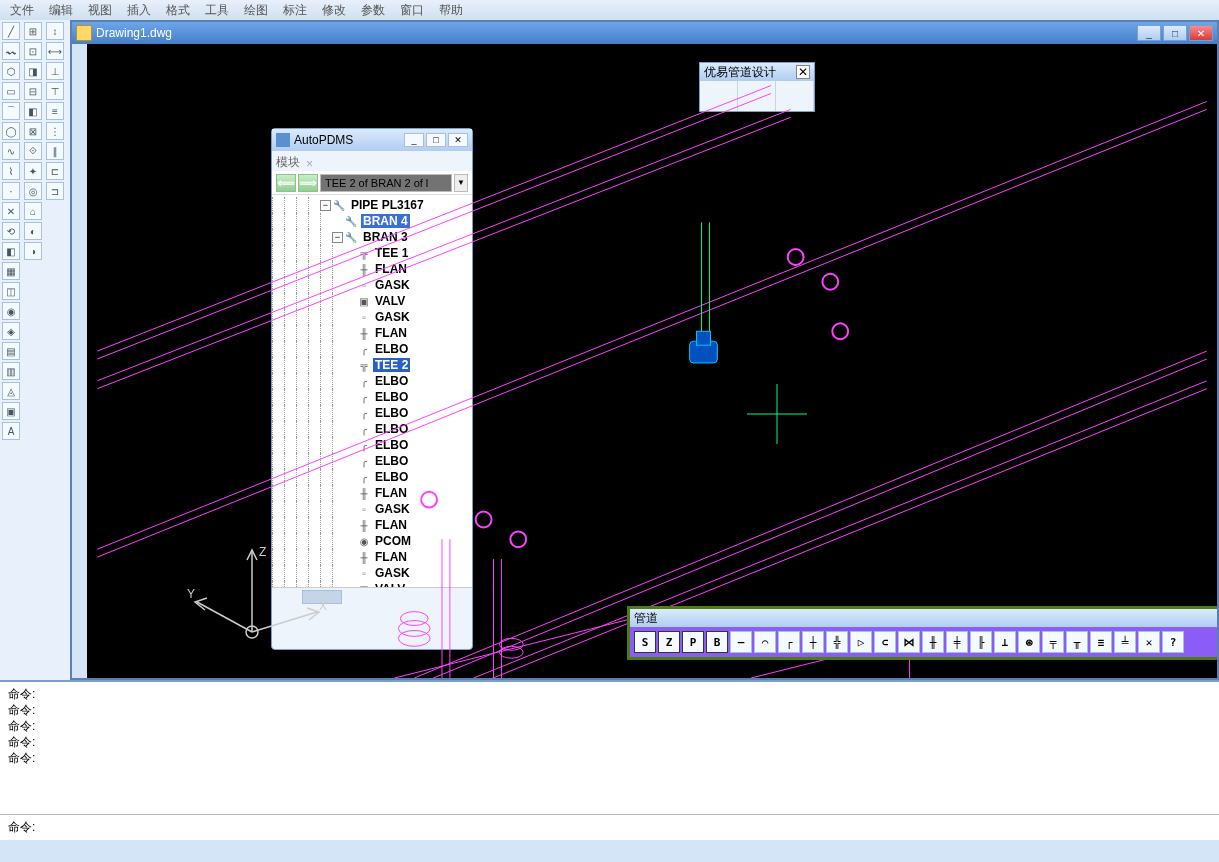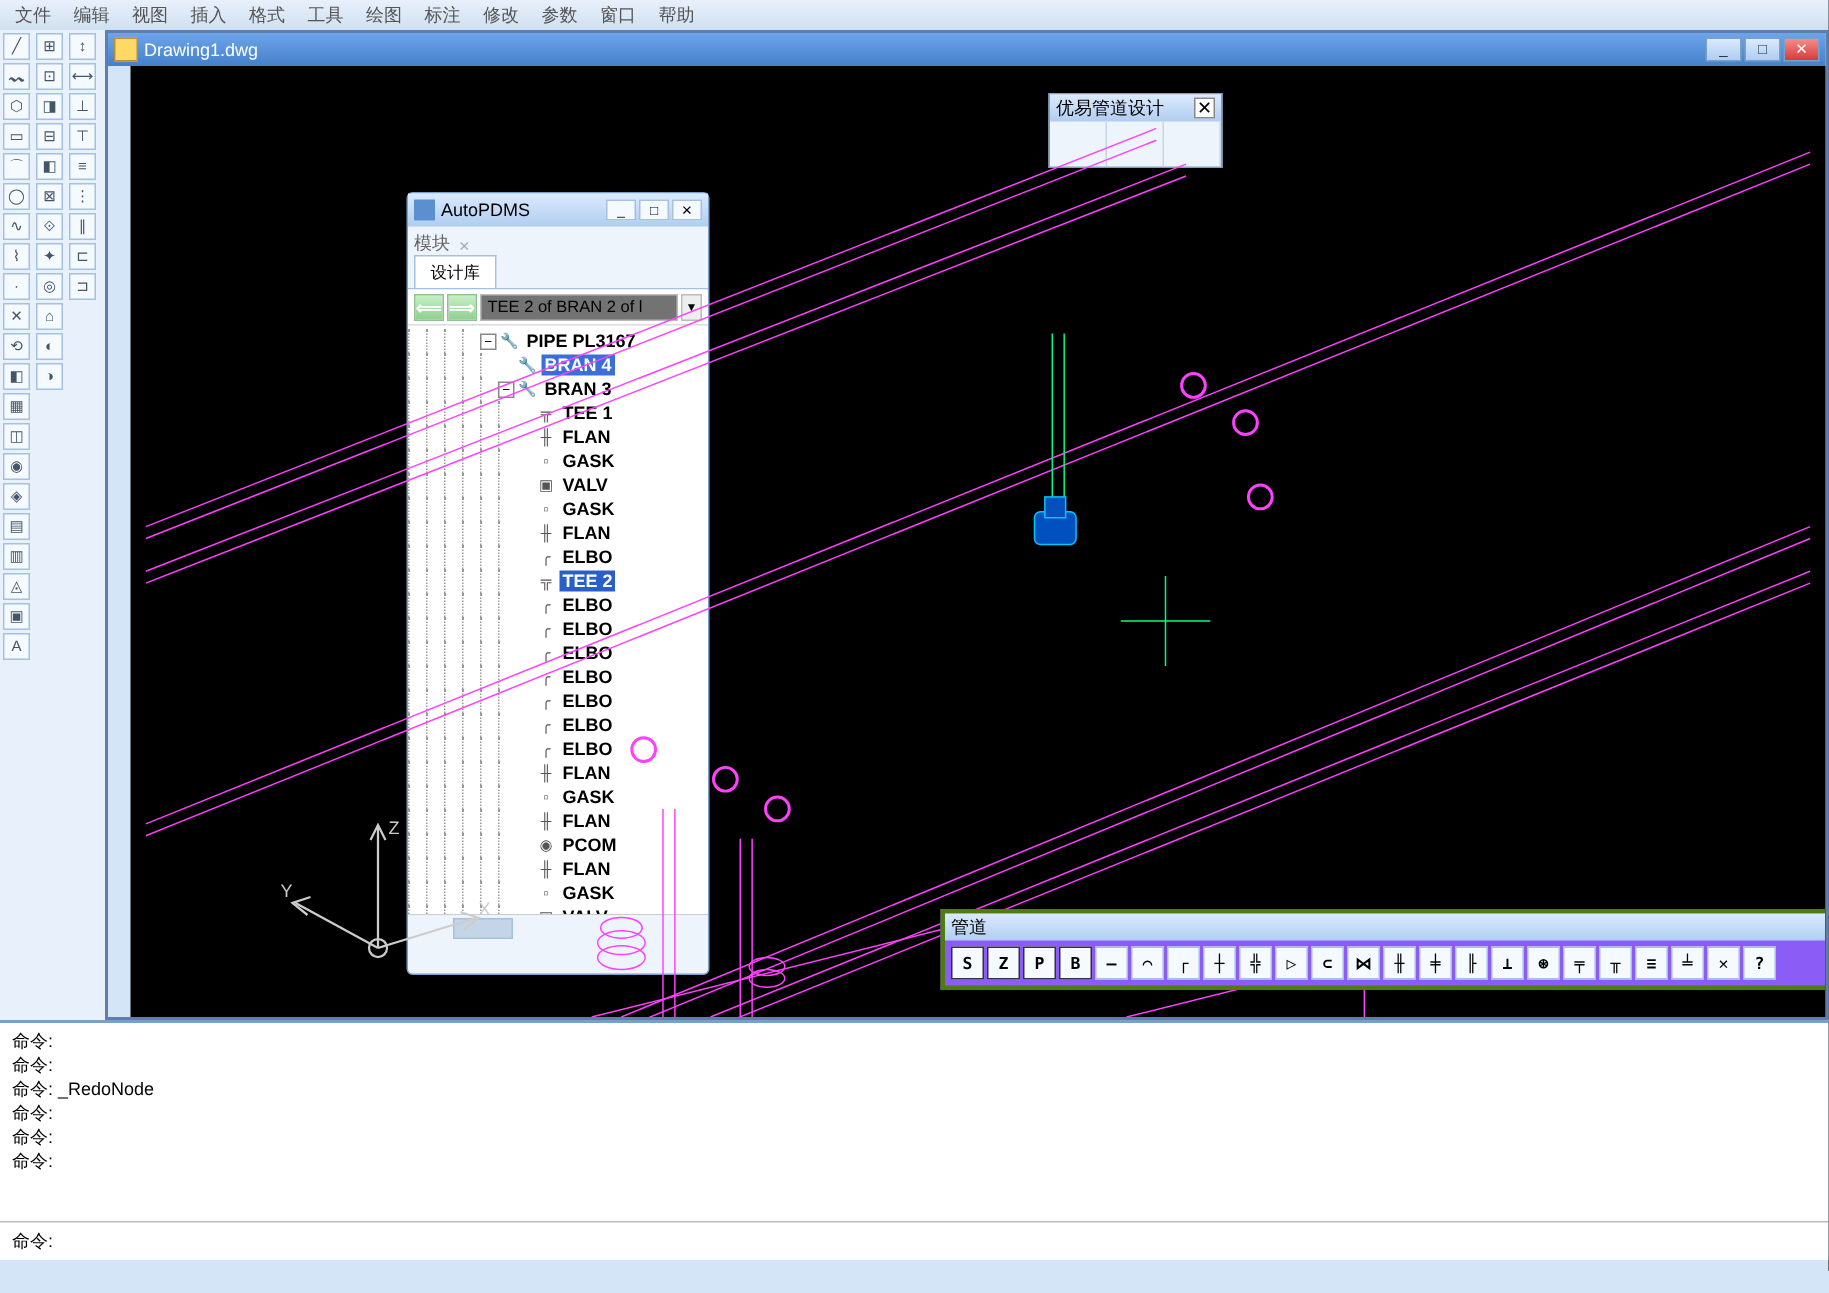--- a/index.html
+++ b/index.html
@@ -185,23 +185,20 @@
           <span>AutoPDMS</span>
           <div class="winb">
             <div>_</div>
             <div>□</div>
             <div>✕</div>
           </div>
         </div>
         <div class="tabs1">
             <span>模块</span>
             <span style="margin-left:6px;color:#aaa;">×</span>
-          </div>
-        <div class="tabs2">
-            <div class="tab">设计库</div>
           </div>
         <div class="navrow">
           <div class="arr">⟸</div>
           <div class="arr">⟹</div>
           <div class="path">TEE 2 of BRAN 2 of l</div>
           <div class="dd">▼</div>
         </div>
         <div class="tree" id="pdms-tree">
             <div class="tree-row">
               <span class="indent"></span>
@@ -578,18 +575,18 @@
         <text x="82" y="14" fill="#ccc" font-size="12">Z</text>
         <text x="142" y="68" fill="#ccc" font-size="12">X</text>
         <text x="10" y="56" fill="#ccc" font-size="12">Y</text>
       </svg>
 
     </div>
   </div>
 </div>
 
 <div class="cmd-area">
-  <div class="cmd-hist" id="cmd-hist"><div>命令:</div><div>命令:</div><div>命令: _RedoNode</div><div>命令:</div><div>命令:</div><div>命令:</div></div>
+  <div class="cmd-hist" id="cmd-hist"><div>命令:</div><div>命令:</div><div>命令:</div><div>命令:</div><div>命令:</div></div>
   <div class="cmd-input">
     <span class="prompt">命令:</span>
     <input type="text" value="" style="">
   </div>
 </div>
 
 </body></html>

